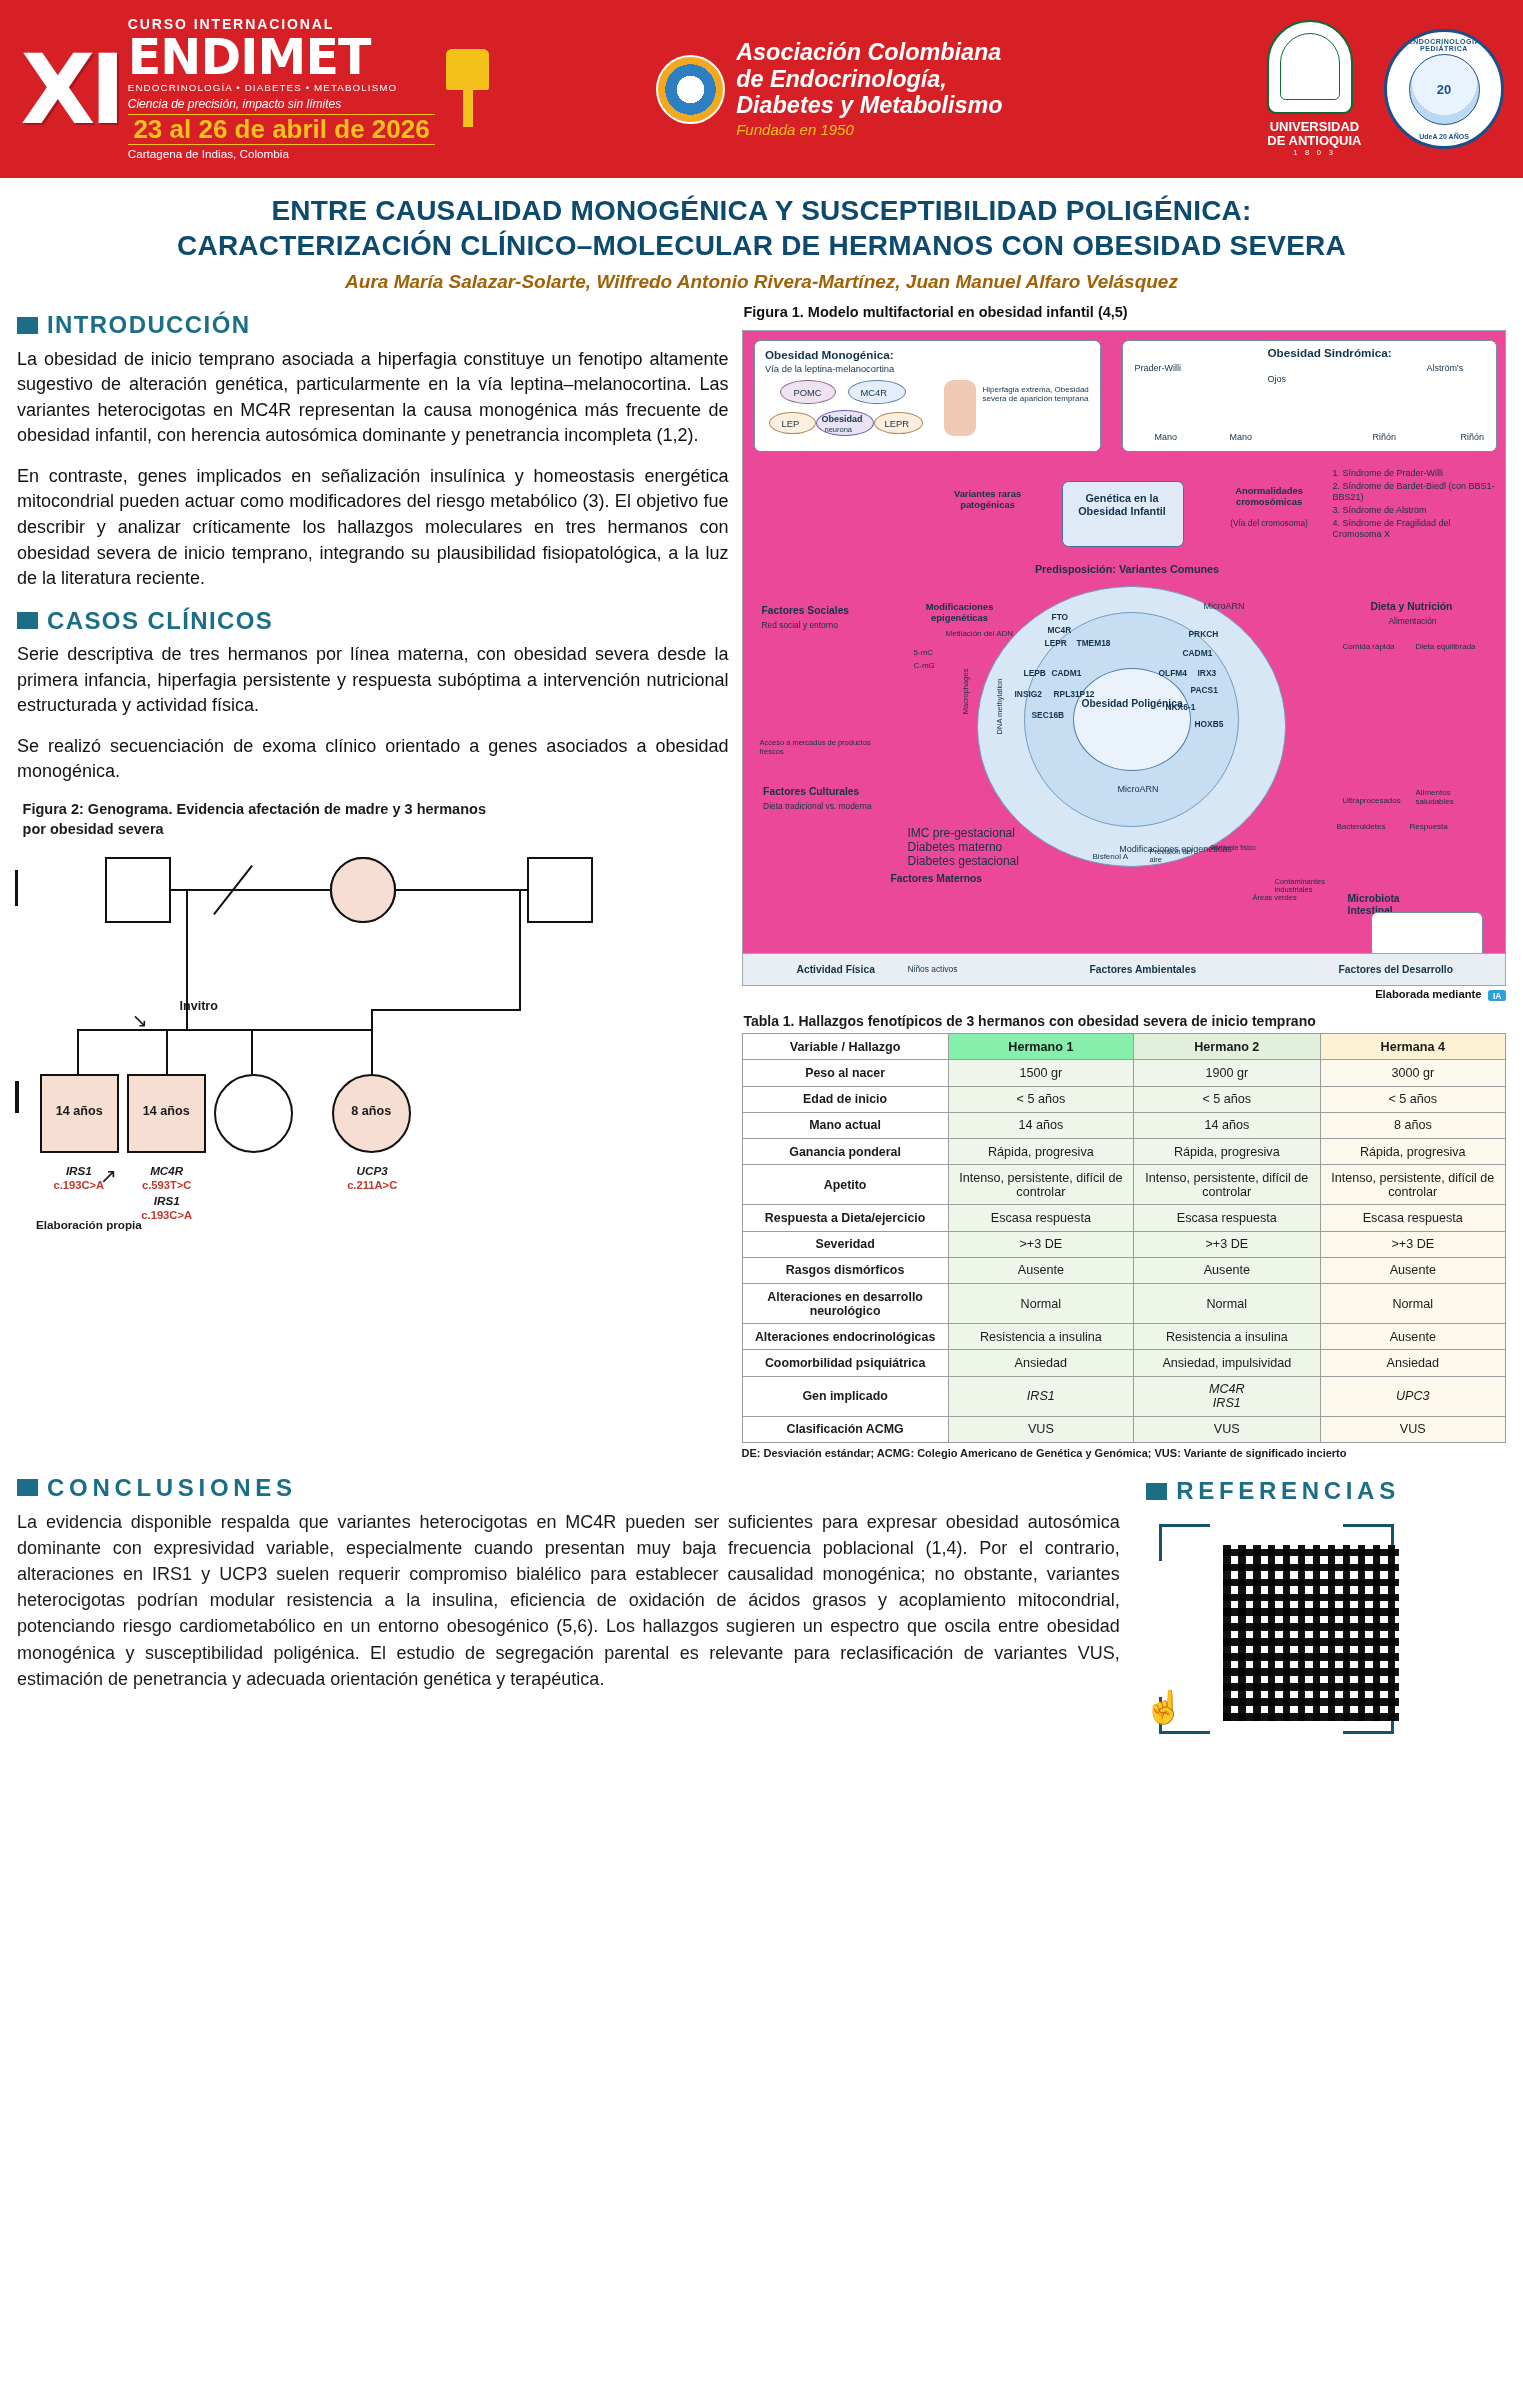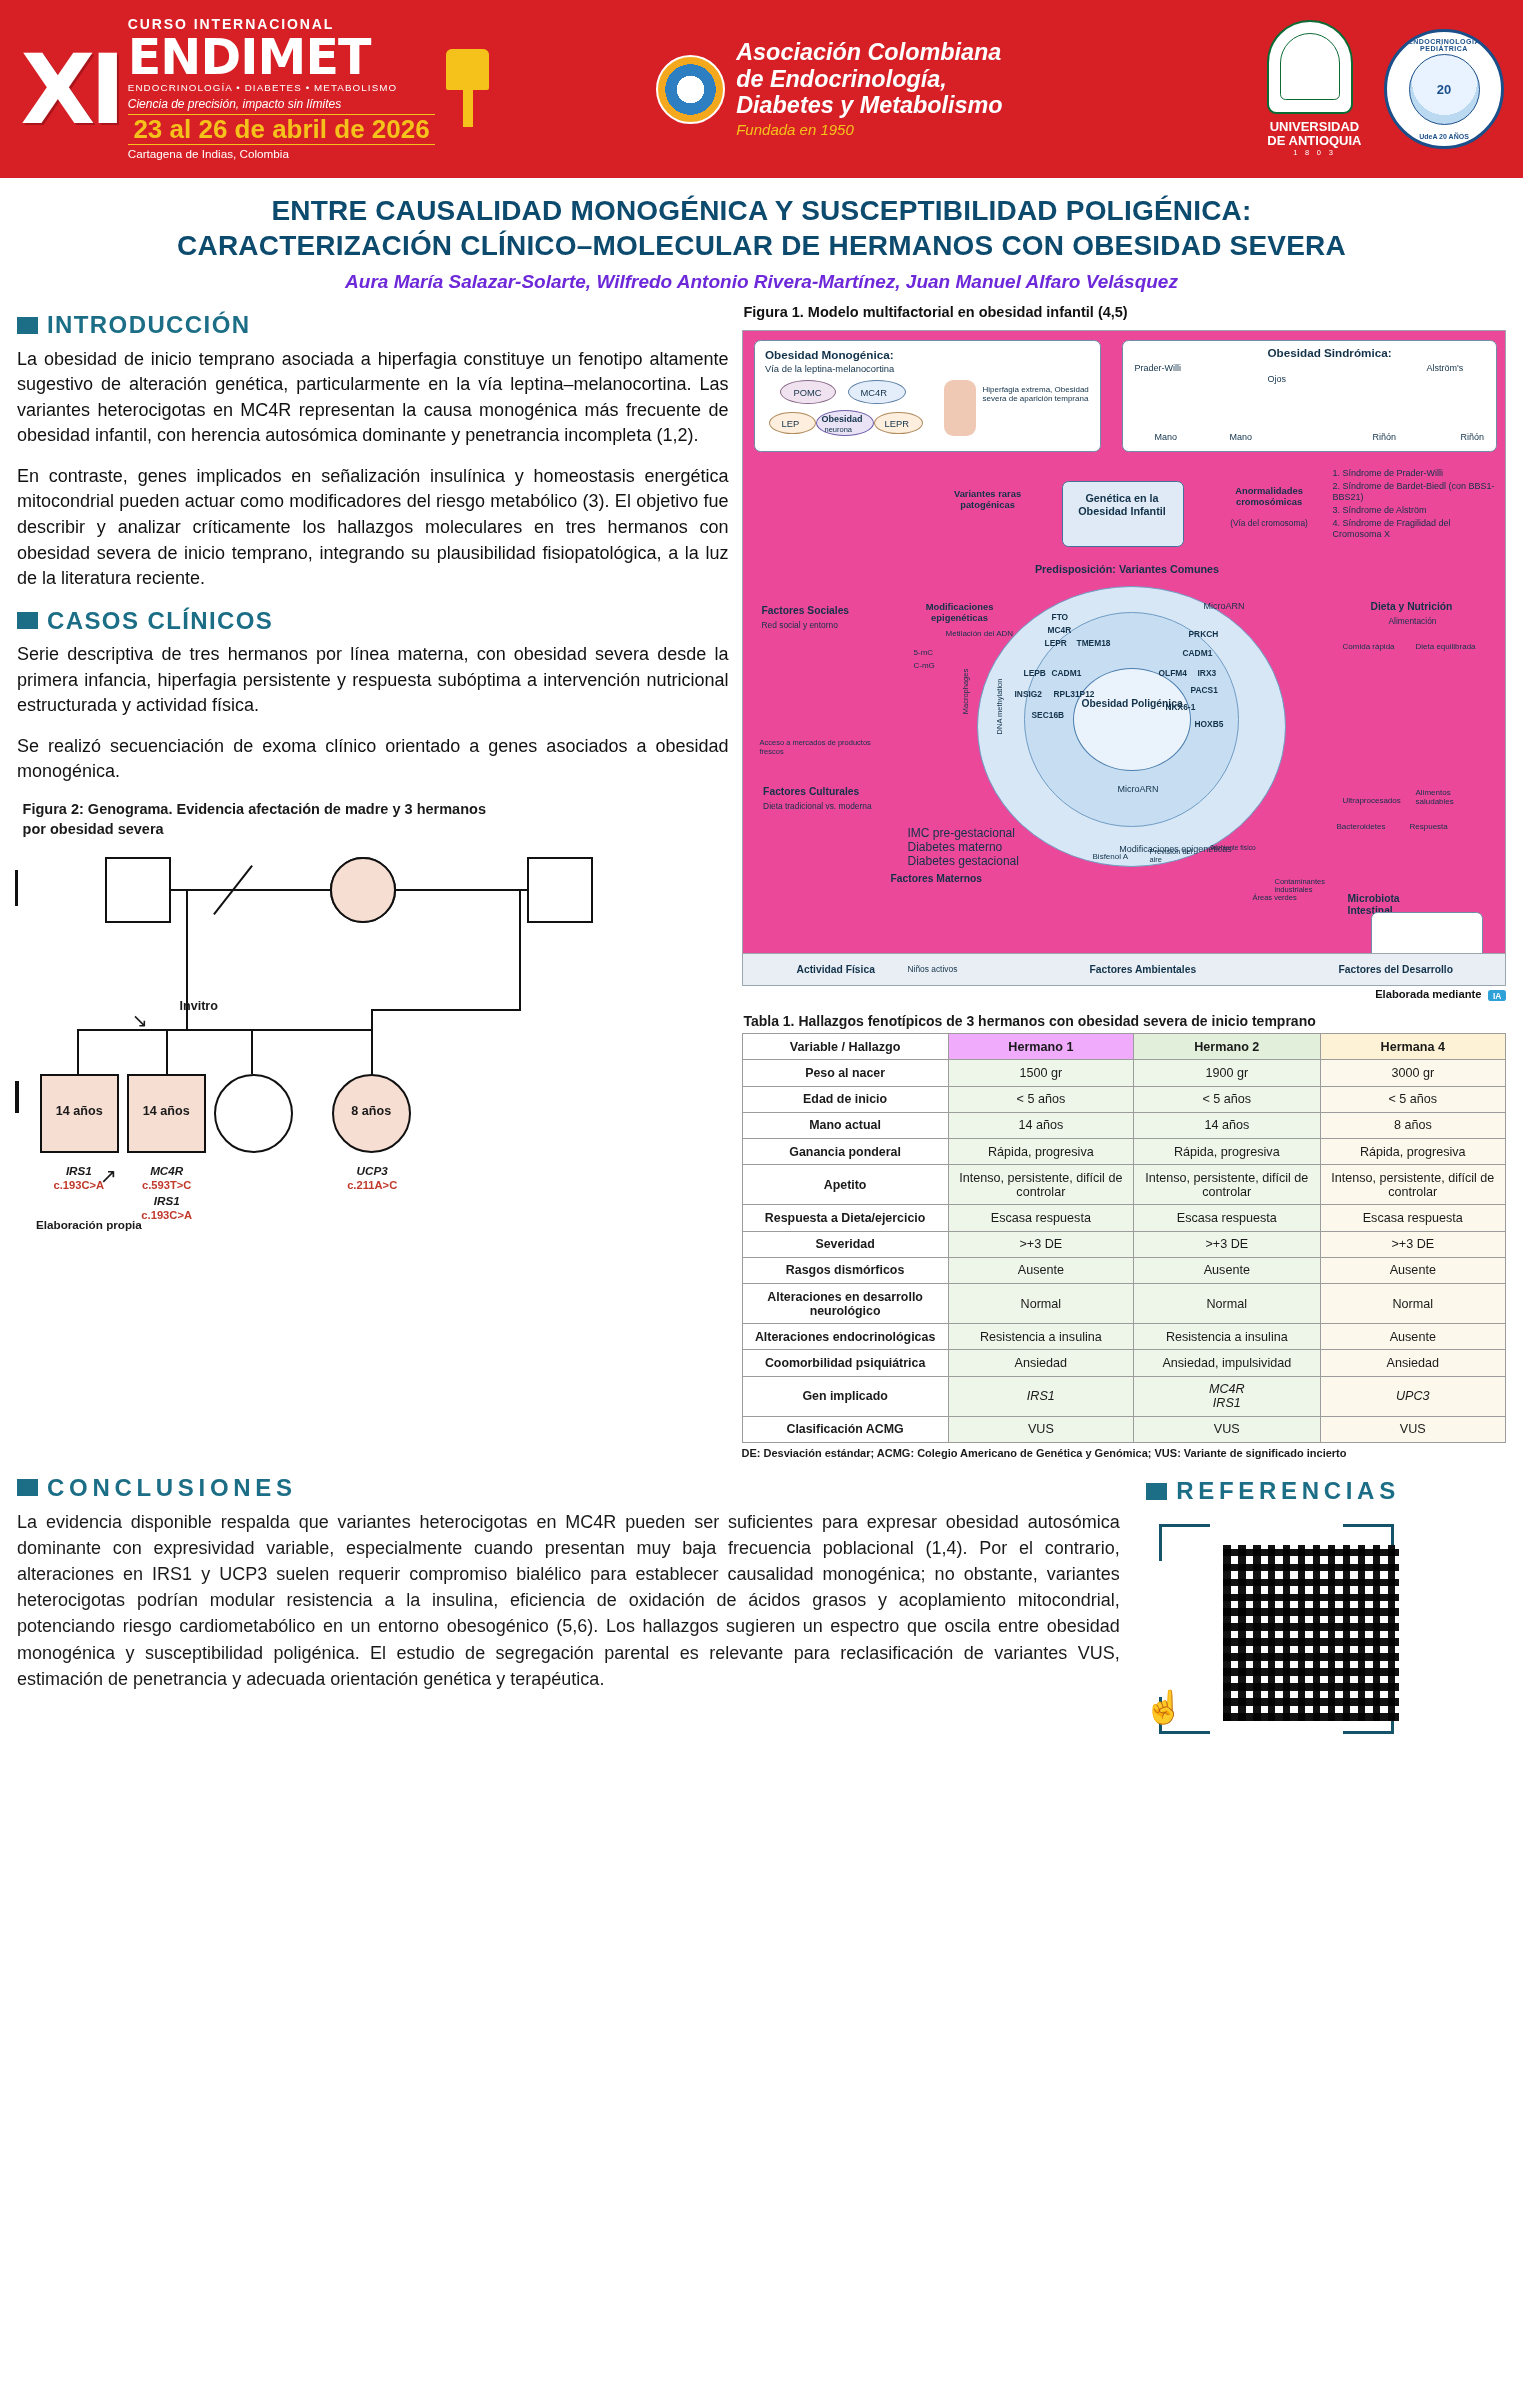--- a/index.html
+++ b/index.html
@@ -105,21 +105,21 @@
     font-size:13px;font-weight:bold;color:#1b4f8a;
   }
 
   
   .title-zone { padding: 15px 19px 3.7px 19px; text-align:center; }
   .poster-title {
     color:#0c4a6e; font-size:28px; font-weight:bold; line-height:1.25;
     letter-spacing:0.2px;
   }
   .authors {
-    margin-top:7.5px; font-size:19px; font-weight:bold; font-style:italic; color:#6d28d9;
+    margin-top:7.5px; font-size:19px; font-weight:bold; font-style:italic; color:#a16207;
   }
 
   
   .main { display:flex; padding: 5.6px 17px 0 17px; gap: 13px; }
   .col-left { width: 712px; }
   .col-right { width: 765px; }
 
   .sec-head {
     display:flex; align-items:center; gap:9.4px; margin: 9.4px 0 7.5px 0;
   }
@@ -162,21 +162,21 @@
   .tbl-cap { font-size:14px; font-weight:bold; margin: 11.2px 0 4.7px 1.9px; }
   table.t1 {
     width: 100%; border-collapse: collapse; font-size: 12.6px;
   }
   table.t1 th, table.t1 td {
     border:0.9px solid #9c9c9c; padding: 5.6px 3.7px; text-align:center; vertical-align:middle;
   }
   table.t1 th { font-weight:bold; }
   .c-var { width: 27%; background:#ffffff; font-weight:bold; font-size:12.4px; }
   .h-var { background:#ffffff; }
-  .h-h1 { background:#f0abfc;margin-left:23px; }
+  .h-h1 { background:#86efac;margin-left:23px; }
   .h-h2 { background:#e2efda; }
   .h-h4 { background:#fdf2d6; }
   .c-h1 { background:#eef6e9; }
   .c-h2 { background:#eef6e9; }
   .c-h4 { background:#fdf8ec; }
   .italic { font-style: italic; }
   .tbl-note { font-size:11px; font-weight:bold; margin-top:3.7px; }
 
   
   .fig2-cap { font-size:14.5px; font-weight:bold; margin: 13px 0 3.7px 5.6px; line-height:1.25; }

